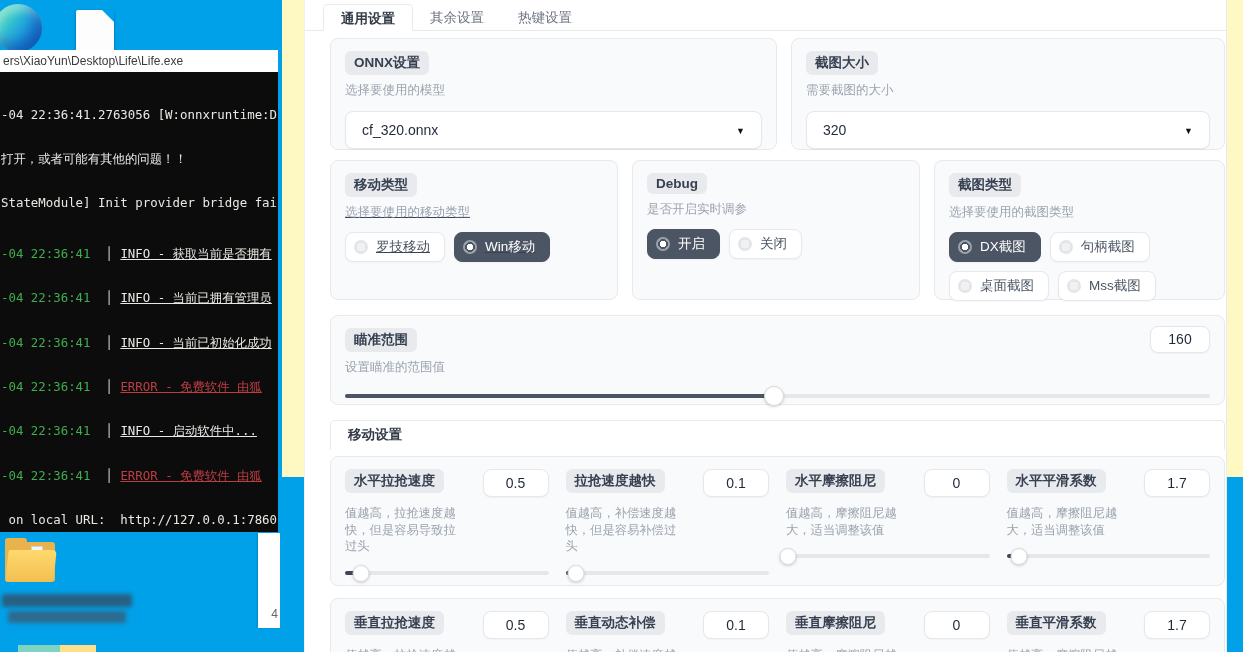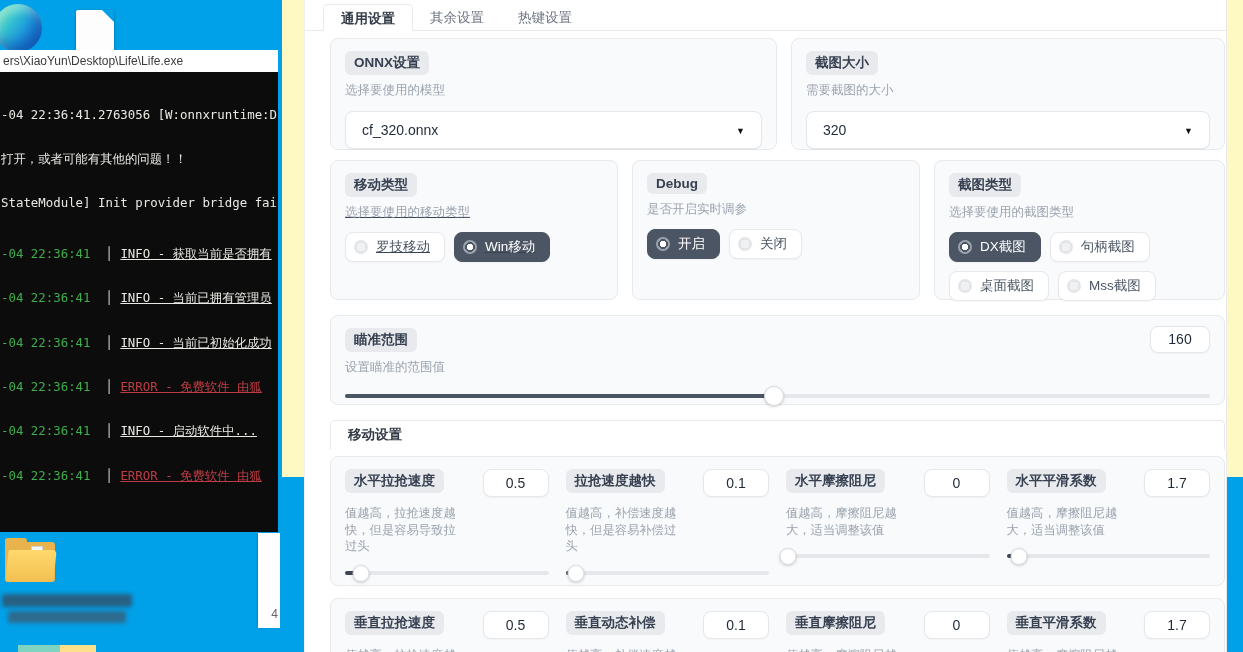--- a/index.html
+++ b/index.html
@@ -136,20 +136,21 @@
     <div class="body">
       <div class="cline"><span>-04 22:36:41.2763056 [W:onnxruntime:D</span></div>
       <div class="cline"><span>打开，或者可能有其他的问题！！</span></div>
       <div class="cline"><span>StateModule] Init provider bridge fai</span></div>
       <div class="cline gap"><span class="c-time">-04 22:36:41</span><span class="c-bar">  │ </span><span class="c-rest">INFO - 获取当前是否拥有</span></div>
       <div class="cline"><span class="c-time">-04 22:36:41</span><span class="c-bar">  │ </span><span class="c-rest">INFO - 当前已拥有管理员</span></div>
       <div class="cline"><span class="c-time">-04 22:36:41</span><span class="c-bar">  │ </span><span class="c-rest">INFO - 当前已初始化成功</span></div>
       <div class="cline"><span class="c-time">-04 22:36:41</span><span class="c-bar">  │ </span><span class="c-rest err">ERROR - 免费软件 由狐</span></div>
       <div class="cline"><span class="c-time">-04 22:36:41</span><span class="c-bar">  │ </span><span class="c-rest">INFO - 启动软件中...</span></div>
       <div class="cline"><span class="c-time">-04 22:36:41</span><span class="c-bar">  │ </span><span class="c-rest err">ERROR - 免费软件 由狐</span></div>
+      <div class="cline"><span> on local URL:  http://127.0.0.1:7860</span></div>
       
       
     </div>
   </div>
 
   <div class="browser">
     <div class="page">
 
       <div class="tabnav">
         <div class="tab active">通用设置</div>

